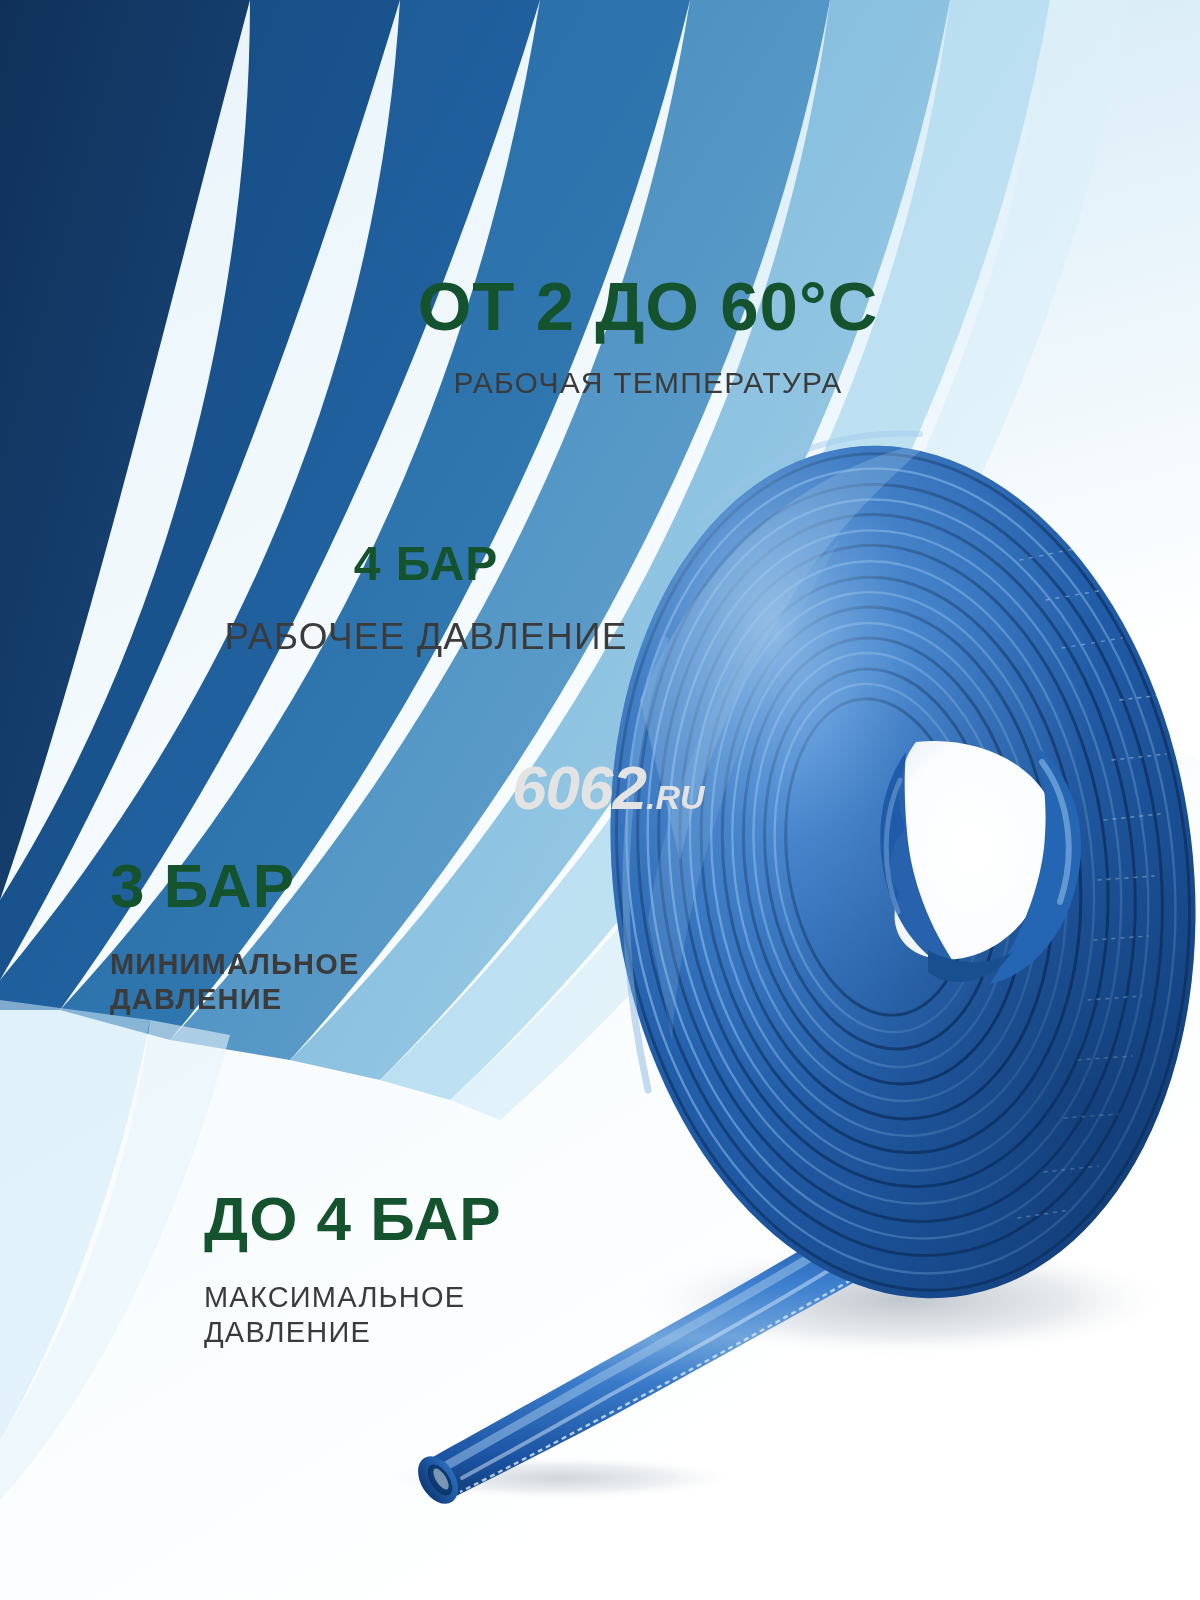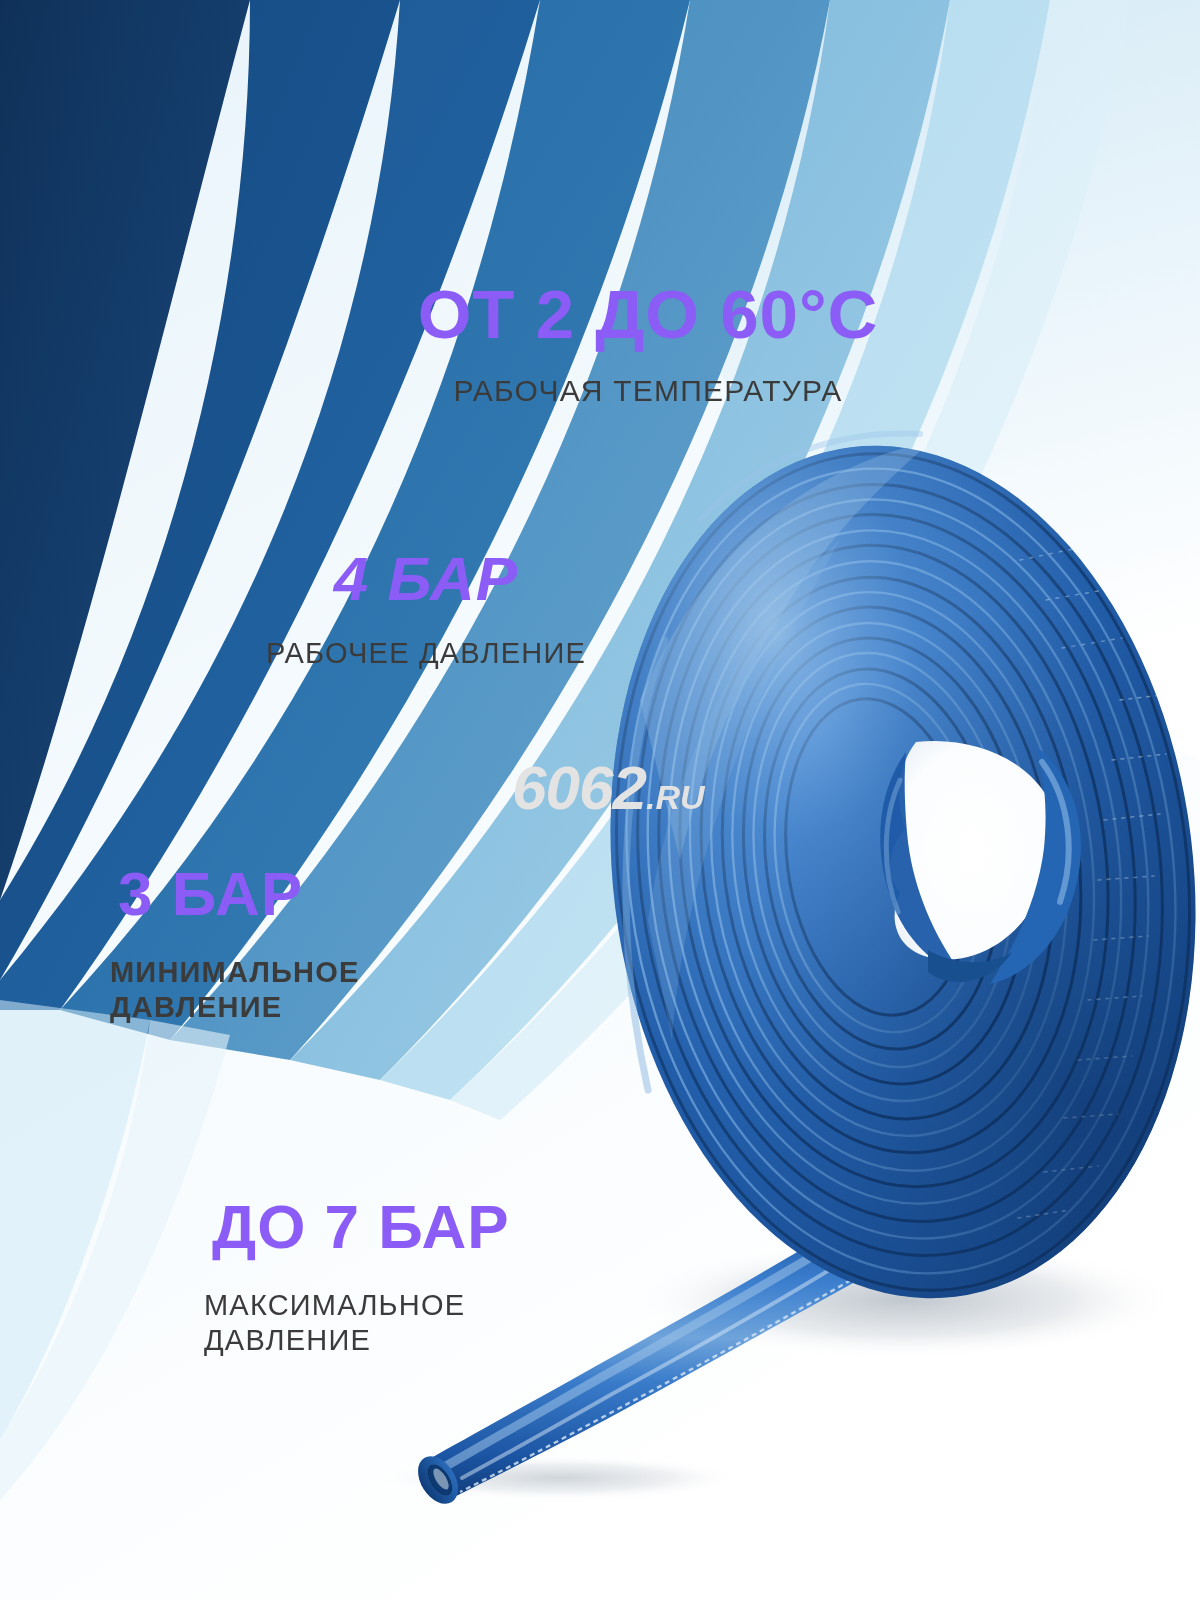--- a/index.html
+++ b/index.html
@@ -64,25 +64,25 @@
     font-size: 34px;
     letter-spacing: 0px;
   }
 
   
   .stat-block {
     position: absolute;
     z-index: 4;
   }
   .stat-value {
-    color: #8b5cf6;
+    color: #14532d;
     font-weight: bold;
     line-height: 1.0;
     white-space: nowrap;
-    margin: 8px;
+    margin: 0;
   }
   .stat-label {
     color: #3b3b3b;
     font-weight: normal;
     line-height: 1.22;
     letter-spacing: 1.2px;
     margin: 0;
     white-space: pre-line;
   }
 
@@ -104,26 +104,25 @@
   }
 
   
   #stat-working-pressure {
     left: 206px;
     top: 540px;
     width: 440px;
     text-align: center;
   }
   #stat-working-pressure .stat-value {
-    font-size: 62px;
+    font-size: 48px;
     letter-spacing: 1px;
-    font-style: italic;
   }
   #stat-working-pressure .stat-label {
-    font-size: 29px;
+    font-size: 37px;
     margin-top: 26px;
   }
 
   
   #stat-min-pressure {
     left: 110px;
     top: 855px;
     width: 330px;
     text-align: left;
   }
@@ -406,18 +405,18 @@
     <p class="stat-label">РАБОЧЕЕ ДАВЛЕНИЕ</p>
   </div>
 
   <div class="stat-block" id="stat-min-pressure">
     <p class="stat-value">3 БАР</p>
     <p class="stat-label">МИНИМАЛЬНОЕ
 ДАВЛЕНИЕ</p>
   </div>
 
   <div class="stat-block" id="stat-max-pressure">
-    <p class="stat-value">ДО 7 БАР</p>
+    <p class="stat-value">ДО 4 БАР</p>
     <p class="stat-label">МАКСИМАЛЬНОЕ
 ДАВЛЕНИЕ</p>
   </div>
 
 </div>
 
 </body></html>

